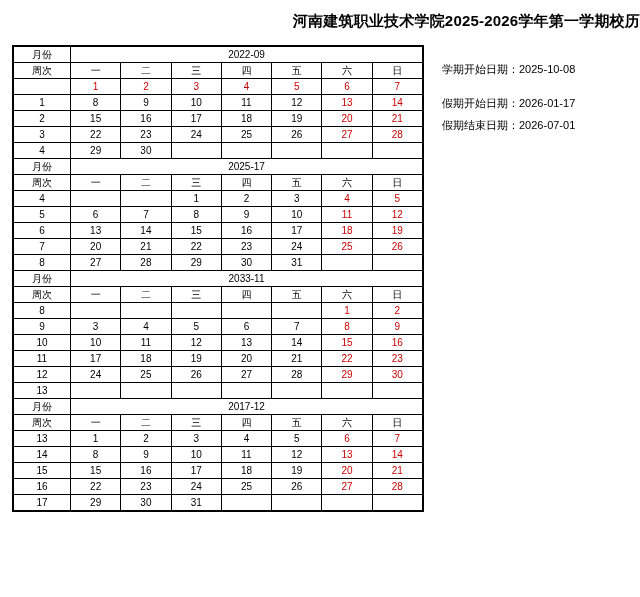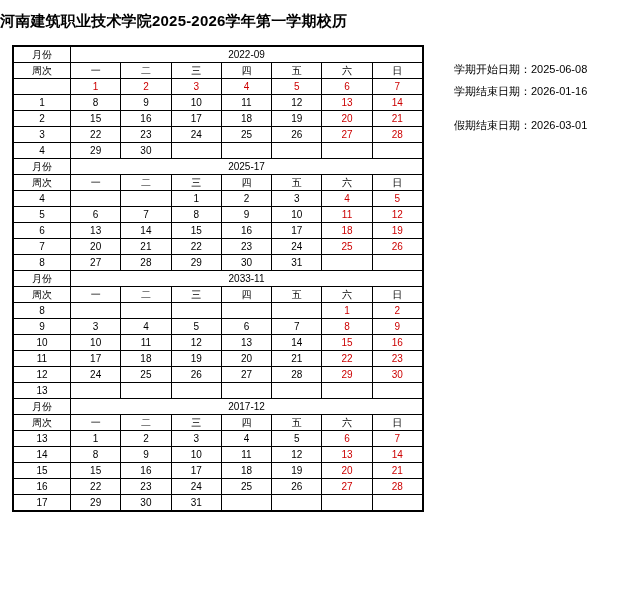--- a/index.html
+++ b/index.html
@@ -9,31 +9,30 @@
   }
   body {
     width: 640px;
     height: 597px;
     font-family: "Liberation Sans", sans-serif;
     color: #000000;
     position: relative;
     overflow: hidden;
   }
   #title {
-    text-align: left;
+    text-align: right;
     font-size: 15px;
     font-weight: bold;
     padding-top: 12px;
     letter-spacing: 0.2px;
   }
   #layout {
     display: flex;
     align-items: flex-start;
     margin-top: 14px;
-    gap: 12px;
   }
   #calendar-wrap {
     width: 410px;
     margin-left: 12px;
     border: 1px solid #000000;
   }
   table.cal {
     border-collapse: collapse;
     width: 100%;
     table-layout: fixed;
@@ -353,19 +352,19 @@
             <td class="day"></td>
             <td class="day"></td>
             <td class="day"></td>
           </tr>
         </tbody>
     </table>
   </div>
 
   <div id="notes">
     <div id="note-rows">
-        <div class="note-row">学期开始日期：2025-06-08</div>
-        <div class="note-row">学期结束日期：2026-01-16</div>
+        <div class="note-row">学期开始日期：2025-10-08</div>
         <div class="gap"></div>
-        <div class="note-row">假期结束日期：2026-03-01</div>
+        <div class="note-row">假期开始日期：2026-01-17</div>
+        <div class="note-row">假期结束日期：2026-07-01</div>
       </div>
   </div>
 </div>
 
 </body></html>

